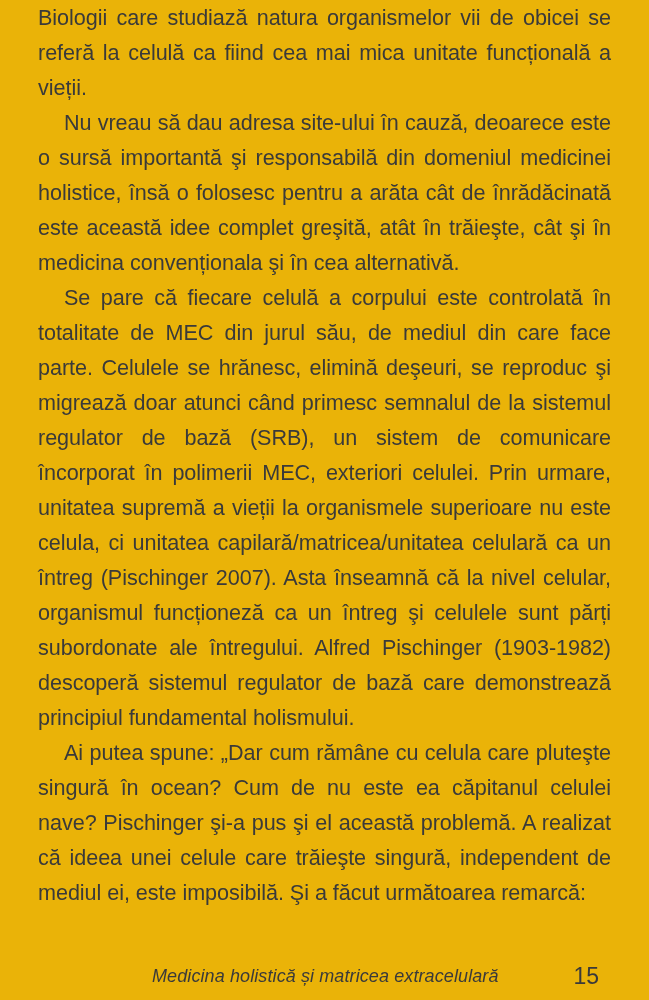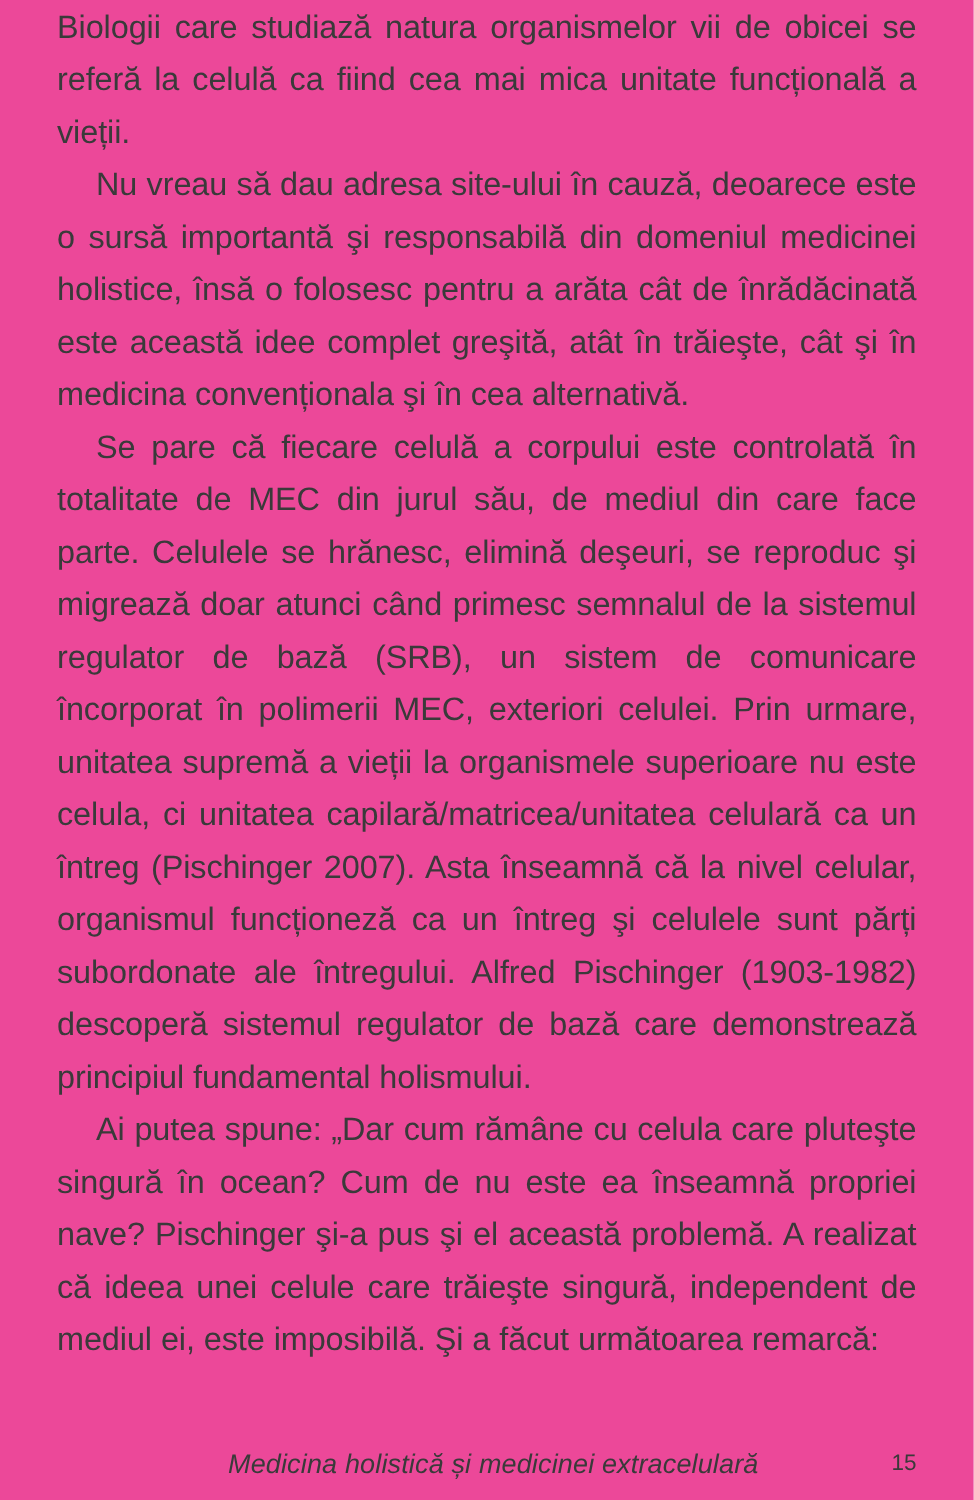--- a/index.html
+++ b/index.html
@@ -16,21 +16,21 @@
     color: #3a3a3a;
     -webkit-font-smoothing: antialiased;
   }
 
   .page {
     position: absolute;
     left: 0;
     top: 0;
     width: 649px;
     height: 1000px;
-    background: #ec4899;
+    background: #eab308;
   }
 
   .text-block {
     position: absolute;
     left: 38px;
     top: 0px;
     width: 573px;
   }
 
   p.para {
@@ -82,43 +82,43 @@
     font-size: 18px;
     font-style: italic;
     line-height: 26px;
     color: #3a3a3a;
     white-space: nowrap;
     letter-spacing: 0.1px;
   }
 
   .footer-pageno {
     position: absolute;
-    right: 0;
+    right: 12px;
     top: 0;
-    font-size: 15px;
+    font-size: 23px;
     line-height: 26px;
     color: #3a3a3a;
     text-align: right;
   }
 </style>
 </head>
 <body>
 
 <div class="page">
 
   <div class="text-block">
 
     <p class="para continued gap-after">Biologii care studiază natura organismelor vii de obicei se referă la celulă ca fiind cea mai mica unitate funcțională a vieții.</p>
 
     <p class="para indented">Nu vreau să dau adresa site-ului în cauză, deoarece este o sursă importantă şi responsabilă din domeniul medicinei holistice, însă o folosesc pentru a arăta cât de înrădăcinată este această idee complet greşită, atât în trăieşte, cât şi în medicina convenționala şi în cea alternativă.</p>
 
     <p class="para indented"><span>Se pare că fiecare celulă a corpului este controlată în totalitate de MEC din jurul său, de mediul din care face parte. Celulele se hrănesc, elimină deşeuri, se reproduc şi migrează doar atunci când primesc semnalul de la sistemul regulator de bază (SRB), un sistem de comunicare încorporat în polimerii MEC, </span><span class="it">exteriori celulei.</span><span> Prin urmare, unitatea supremă a vieții la organismele superioare nu este celula, ci unitatea capilară/matricea/unitatea celulară ca un întreg (Pischinger 2007). Asta înseamnă că la nivel celular, organismul funcționeză ca un întreg şi celulele sunt părți subordonate ale întregului. Alfred Pischinger (1903-1982) descoperă sistemul regulator de bază care demonstrează principiul fundamental holismului.</span></p>
 
-    <p class="para indented last-line-left">Ai putea spune: „Dar cum rămâne cu celula care pluteşte singură în ocean? Cum de nu este ea înseamnă propriei nave? Pischinger şi-a pus şi el această problemă. A realizat că ideea unei celule care trăieşte singură, independent de mediul ei, este imposibilă. Şi a făcut următoarea remarcă:</p>
+    <p class="para indented last-line-left">Ai putea spune: „Dar cum rămâne cu celula care pluteşte singură în ocean? Cum de nu este ea căpitanul celulei nave? Pischinger şi-a pus şi el această problemă. A realizat că ideea unei celule care trăieşte singură, independent de mediul ei, este imposibilă. Şi a făcut următoarea remarcă:</p>
 
   </div>
 
   <div class="footer">
-    <span class="footer-title">Medicina holistică și medicinei extracelulară</span>
+    <span class="footer-title">Medicina holistică și matricea extracelulară</span>
     <span class="footer-pageno">15</span>
   </div>
 
 </div>
 
 </body></html>

